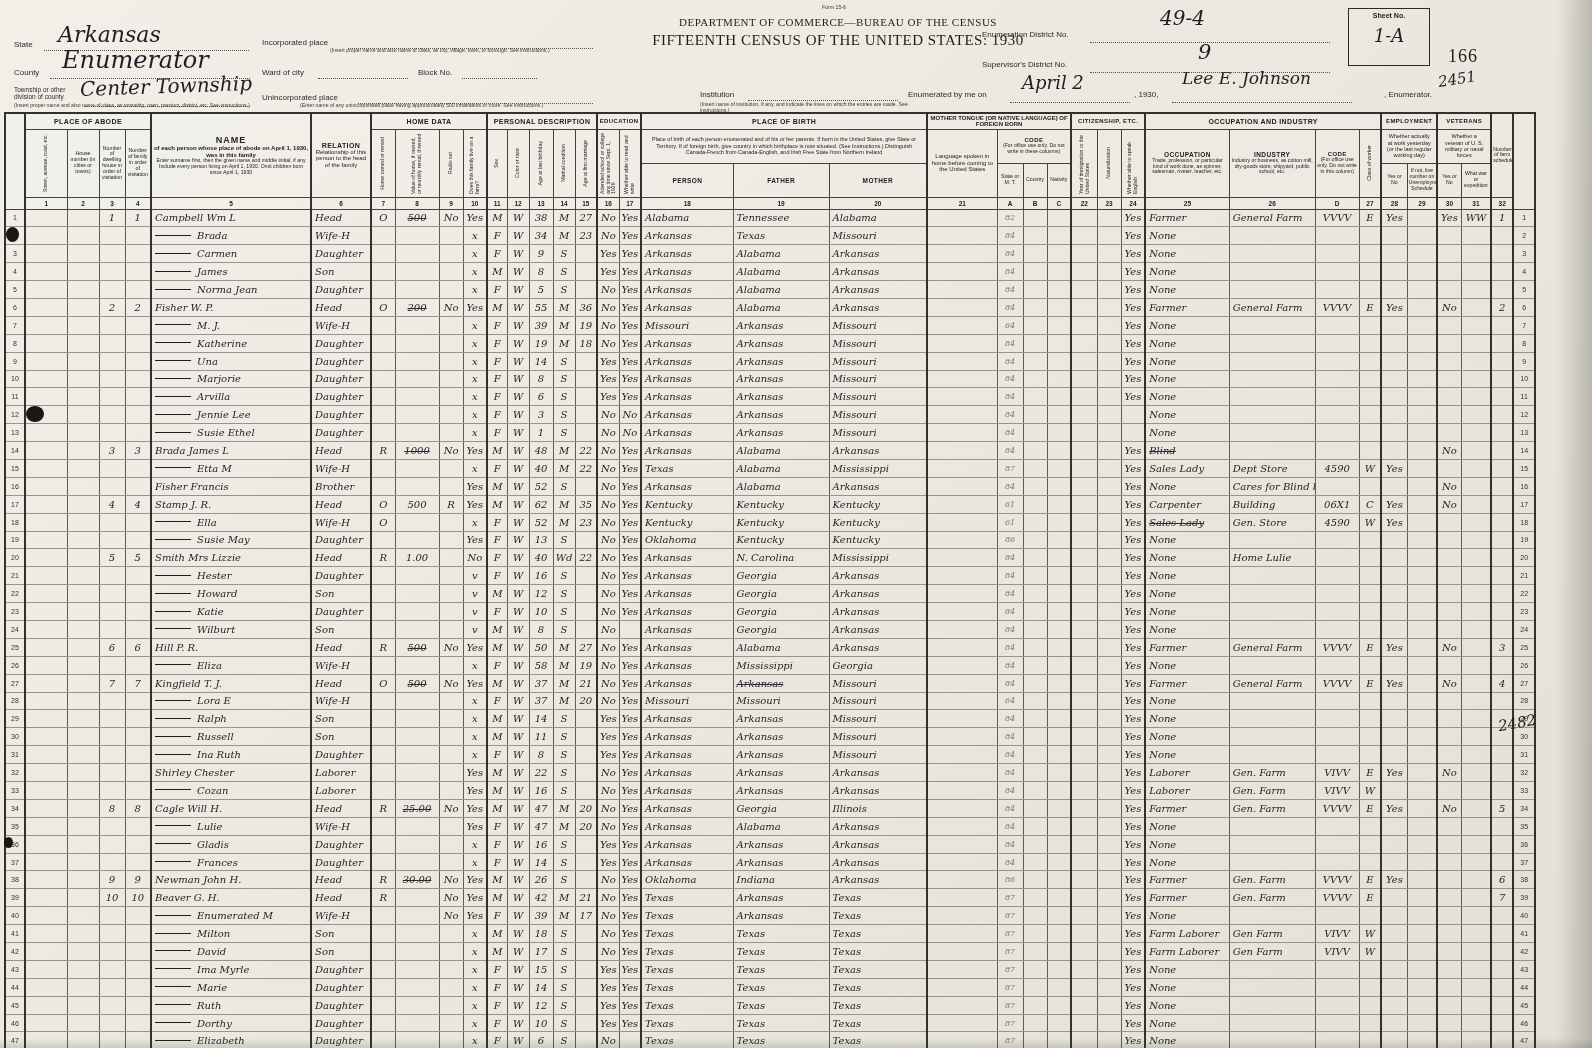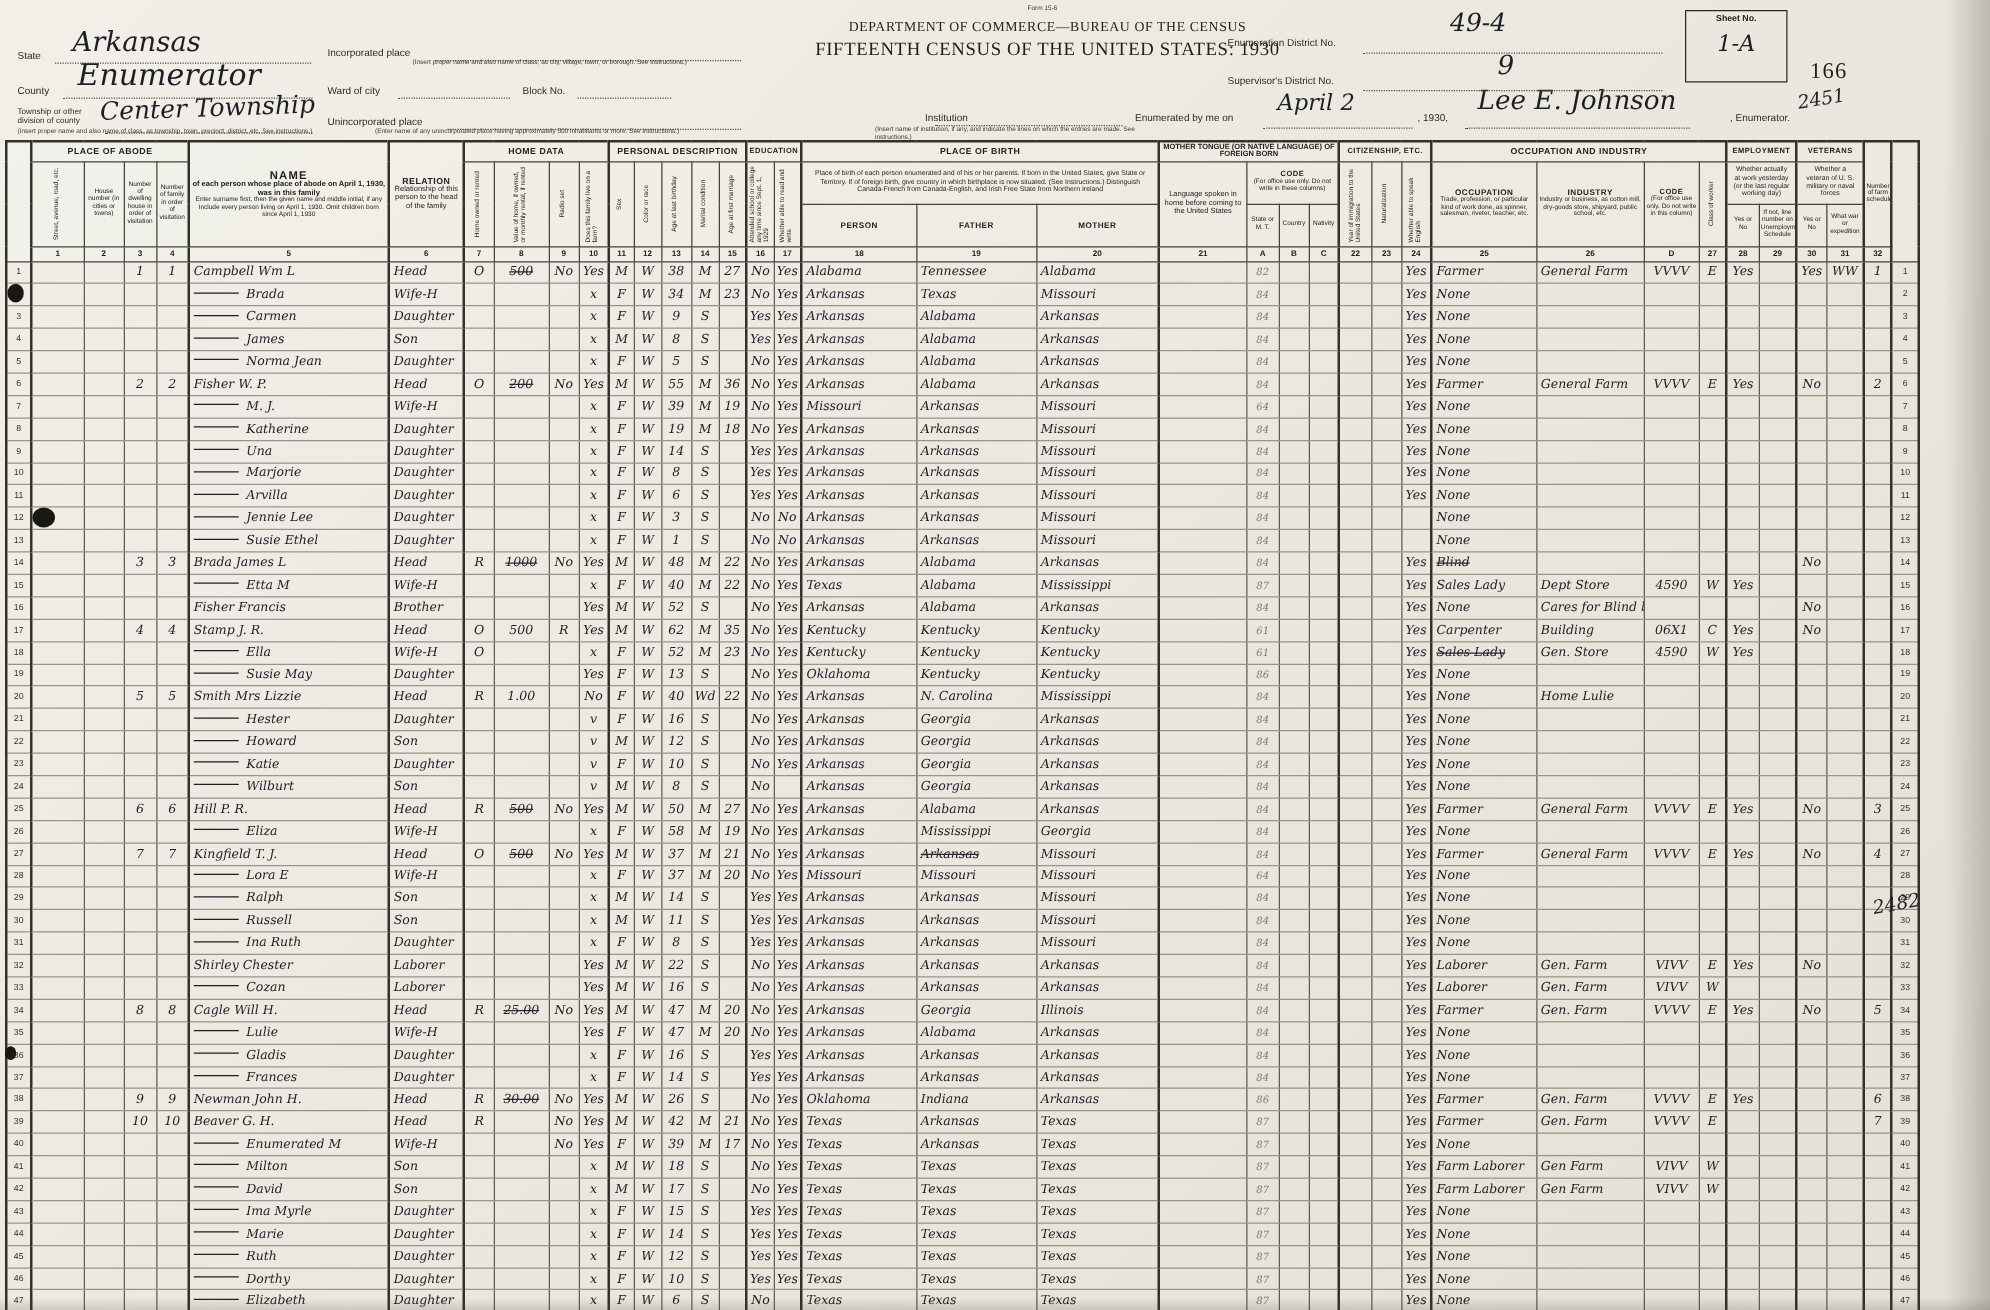--- a/index.html
+++ b/index.html
@@ -75,30 +75,30 @@
 
   <span class="abs plbl" style="left:262px;top:68px">Ward of city</span>
   <span class="abs dots" style="left:318px;top:68px;width:90px"></span>
   <span class="abs plbl" style="left:418px;top:68px">Block No.</span>
   <span class="abs dots" style="left:462px;top:68px;width:75px"></span>
 
   <span class="abs plbl" style="left:262px;top:93px">Unincorporated place</span>
   <span class="abs dots" style="left:358px;top:93px;width:235px"></span>
   <span class="abs plbl-sm" style="left:300px;top:102px;width:300px;white-space:normal">(Enter name of any unincorporated place having approximately 500 inhabitants or more.  See instructions.)</span>
 
-  <span class="abs plbl" style="left:740px;top:90px">Institution</span>
+  <span class="abs plbl" style="left:700px;top:90px">Institution</span>
   <span class="abs dots" style="left:748px;top:90px;width:150px"></span>
   <span class="abs plbl-sm" style="left:700px;top:101px;width:210px;white-space:normal">(Insert name of institution, if any, and indicate the lines on which the entries are made.  See instructions.)</span>
 
   <span class="abs plbl" style="left:908px;top:90px">Enumerated by me on</span>
   <span class="abs dots" style="left:1010px;top:92px;width:120px"></span>
   <span class="abs hw" style="left:1022px;top:72px;font-size:18px">April 2</span>
   <span class="abs plbl" style="left:1134px;top:90px">, 1930,</span>
   <span class="abs dots" style="left:1172px;top:92px;width:180px"></span>
-  <span class="abs hw" style="left:1182px;top:68px;font-size:21px">Lee E. Johnson</span>
+  <span class="abs hw" style="left:1182px;top:68px;font-size:17px">Lee E. Johnson</span>
   <span class="abs plbl" style="left:1384px;top:90px;">, Enumerator.</span>
 
   <span class="abs plbl" style="left:982px;top:30px">Enumeration District No.</span>
   <span class="abs dots" style="left:1090px;top:32px;width:240px"></span>
   <span class="abs hw" style="left:1160px;top:6px;font-size:20px">49-4</span>
 
   <span class="abs plbl" style="left:982px;top:60px">Supervisor's District No.</span>
   <span class="abs dots" style="left:1090px;top:62px;width:240px"></span>
   <span class="abs hw" style="left:1198px;top:40px;font-size:21px">9</span>
 

